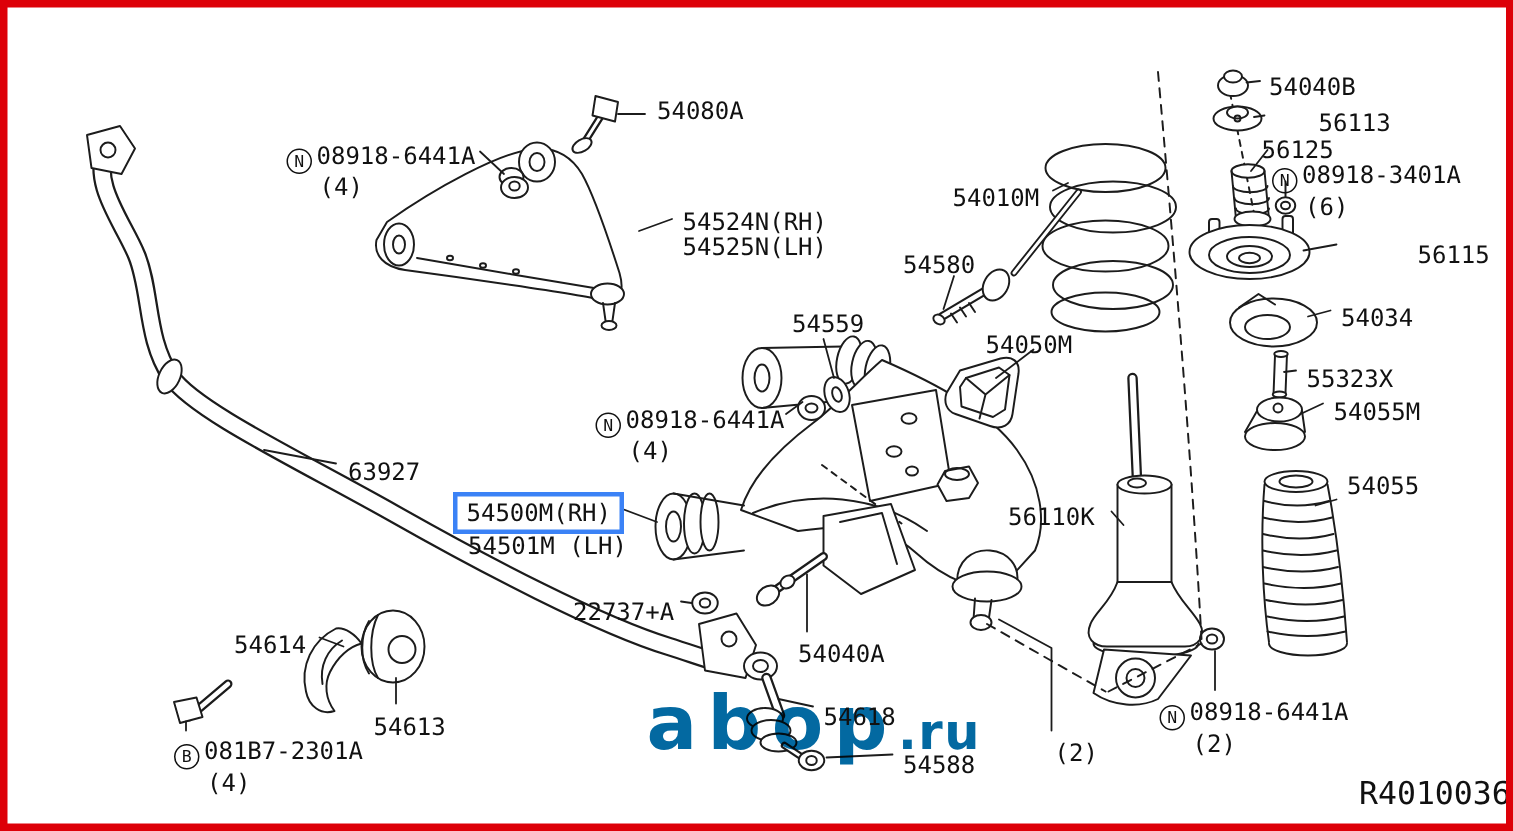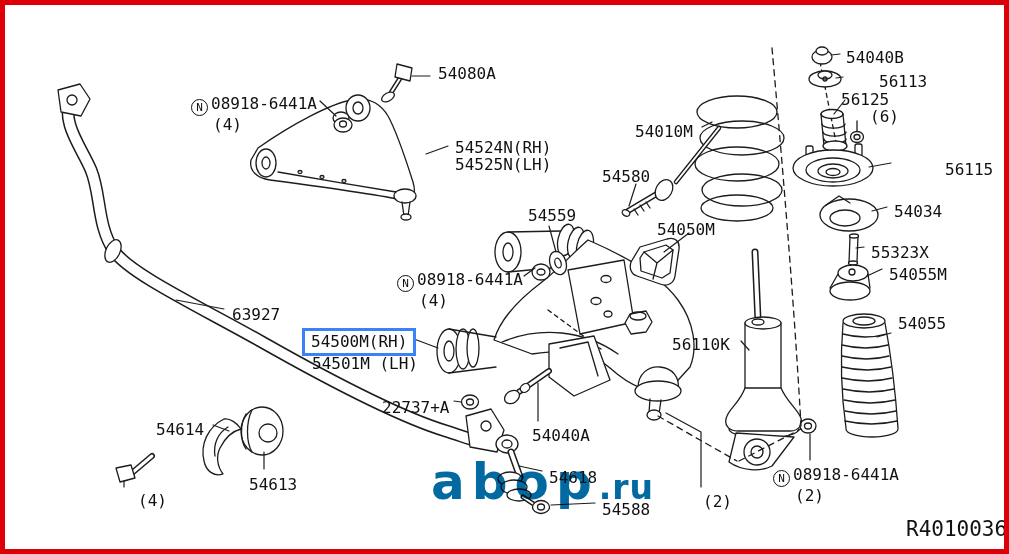--- a/index.html
+++ b/index.html
@@ -248,20 +248,21 @@
   <div><span class="circ">N</span><span>08918-6441A</span></div>
   <div class="qty">(4)</div>
 </div>
 <div class="lbl" style="left:433px;top:60px">54080A</div>
 <div class="lbl" style="left:450px;top:134px">54524N(RH)</div>
 <div class="lbl" style="left:450px;top:151px">54525N(LH)</div>
 <div class="lbl" style="left:841px;top:44px">54040B</div>
 <div class="lbl" style="left:874px;top:68px">56113</div>
 <div class="lbl" style="left:836px;top:86px">56125</div>
 <div class="lbl" style="left:843px;top:103px">
+  <div><span class="circ">N</span><span>08918-3401A</span></div>
   <div class="qty">(6)</div>
 </div>
 <div class="lbl" style="left:940px;top:156px">56115</div>
 <div class="lbl" style="left:630px;top:118px">54010M</div>
 <div class="lbl" style="left:597px;top:163px">54580</div>
 <div class="lbl" style="left:523px;top:202px">54559</div>
 <div class="lbl" style="left:889px;top:198px">54034</div>
 <div class="lbl" style="left:866px;top:239px">55323X</div>
 <div class="lbl" style="left:884px;top:261px">54055M</div>
 <div class="lbl" style="left:652px;top:216px">54050M</div>
@@ -272,20 +273,21 @@
 <div class="lbl" style="left:227px;top:301px">63927</div>
 <div id="hlbox">54500M(RH)</div>
 <div class="lbl" style="left:307px;top:350px">54501M (LH)</div>
 <div class="lbl" style="left:667px;top:331px">56110K</div>
 <div class="lbl" style="left:893px;top:310px">54055</div>
 <div class="lbl" style="left:377px;top:394px">22737+A</div>
 <div class="lbl" style="left:527px;top:422px">54040A</div>
 <div class="lbl" style="left:151px;top:416px">54614</div>
 <div class="lbl" style="left:244px;top:471px">54613</div>
 <div class="lbl" style="left:111px;top:487px">
+  <div><span class="circ">B</span><span>081B7-2301A</span></div>
   <div class="qty">(4)</div>
 </div>
 <div class="lbl" style="left:544px;top:464px">54618</div>
 <div class="lbl" style="left:597px;top:496px">54588</div>
 <div class="lbl" style="left:676px;top:488px">
   <div class="qty">(2)</div>
 </div>
 <div class="lbl" style="left:768px;top:461px">
   <div><span class="circ">N</span><span>08918-6441A</span></div>
   <div class="qty">(2)</div>

